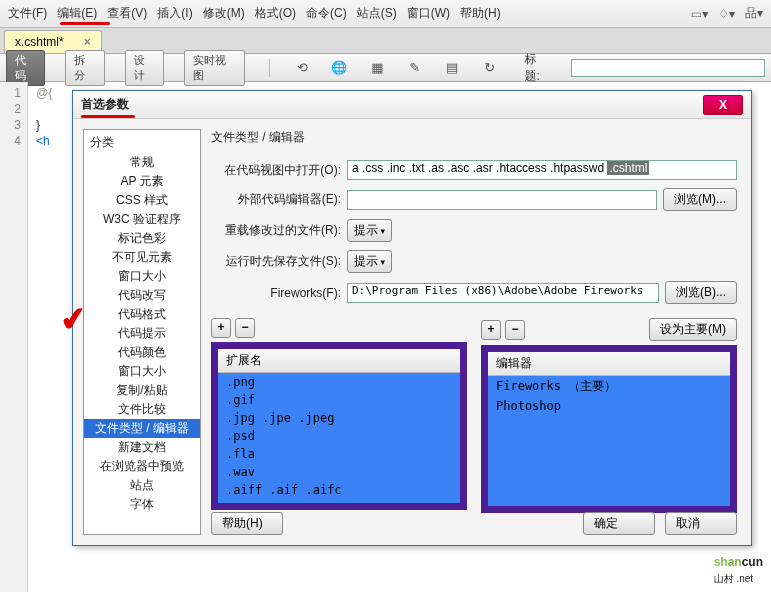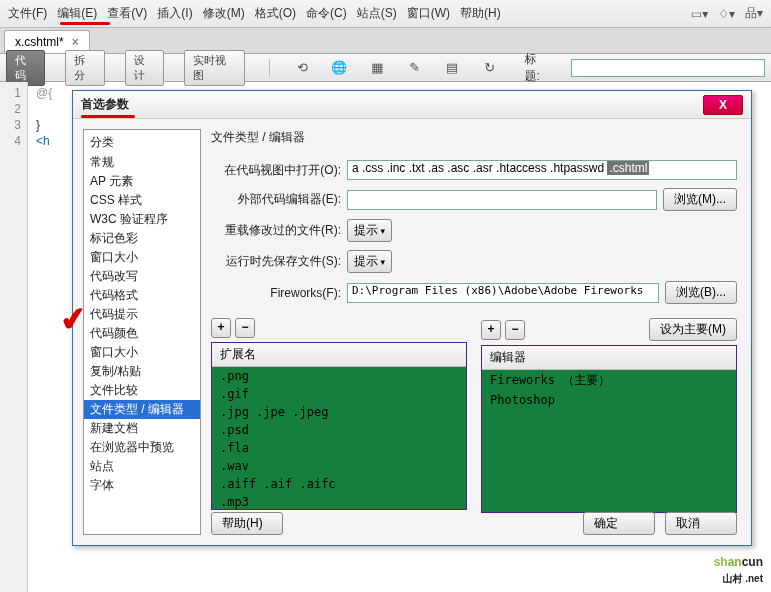--- a/index.html
+++ b/index.html
@@ -7,21 +7,21 @@
 
 
 .menubar { height: 28px; background: linear-gradient(#f5f5f5,#e8e8e8); border-bottom: 1px solid #bbb; display: flex; align-items: center; padding: 0 8px; gap: 10px; }
 .menubar .menu-item { color: #333; cursor: default; }
 .menubar .right-icons { margin-left: auto; display: flex; gap: 10px; color: #555; }
 .menubar .dropdown { display: inline-flex; align-items: center; gap: 2px; }
 .red-underline-menu { position: absolute; top: 22px; left: 60px; width: 50px; height: 3px; background: #d00; border-radius: 2px; }
 
 
 .tabbar { height: 26px; background: #dcdcdc; border-bottom: 1px solid #aaa; display: flex; align-items: flex-end; padding-left: 4px; }
-.tab { background: #ffffff; border: 1px solid #aaa; border-bottom: none; padding: 4px 10px; border-radius: 3px 3px 0 0; display: flex; align-items: center; gap: 8px; }
+.tab { background: #fef9c3; border: 1px solid #aaa; border-bottom: none; padding: 4px 10px; border-radius: 3px 3px 0 0; display: flex; align-items: center; gap: 20px; }
 .tab .close-x { color: #888; font-weight: bold; cursor: pointer; }
 
 
 .toolbar { height: 28px; background: linear-gradient(#f9f9f9,#e4e4e4); border-bottom: 1px solid #aaa; display: flex; align-items: center; padding: 0 6px; gap: 20px; }
 .tbtn { background: linear-gradient(#fafafa,#ddd); border: 1px solid #999; padding: 2px 8px; font-size: 11px; color: #444; border-radius: 2px; }
 .tbtn.dark { background: linear-gradient(#888,#666); color: #fff; border-color: #555; }
 .tool-icon { width: 18px; height: 18px; display: inline-flex; align-items: center; justify-content: center; color: #555; font-size: 13px; }
 .tool-sep { width: 1px; height: 18px; background: #bbb; margin: 0 4px; }
 .title-label { margin-left: 6px; color: #333; }
 .title-input { width: 200px; height: 18px; border: 1px solid #7a9; background: #fff; }
@@ -38,52 +38,52 @@
 
 .dialog { position: absolute; left: 72px; top: 90px; width: 680px; height: 456px; background: #f4f4f4; border: 1px solid #3a6ea5; box-shadow: 2px 2px 6px rgba(0,0,0,0.3); }
 .dlg-titlebar { height: 28px; background: linear-gradient(#fdfdfd,#e9e9e9); border-bottom: 1px solid #ccc; display: flex; align-items: center; padding: 0 8px; }
 .dlg-title { font-weight: bold; color: #222; }
 .red-underline-title { position: absolute; top: 24px; left: 8px; width: 54px; height: 3px; background: #d00; border-radius: 2px; }
 .dlg-close { margin-left: auto; width: 40px; height: 20px; background: linear-gradient(#e07,#c03); border: 1px solid #a02; border-radius: 2px; color: #fff; text-align: center; line-height: 18px; font-weight: bold; }
 
 .dlg-body { display: flex; height: calc(100% - 28px); }
 .dlg-sidebar { width: 118px; border: 1px solid #999; margin: 10px 0 10px 10px; background: #fff; padding: 2px 0; overflow: hidden; }
 .cat-header { padding: 2px 6px; color: #222; }
-.cat-item { padding: 1px 6px; color: #222; cursor: default; white-space: nowrap; }
+.cat-item { padding: 1px 6px; color: #222; cursor: default; white-space: nowrap; text-align: center; }
 .cat-item.selected { background: #2a6fd6; color: #fff; }
 
 .dlg-main { flex: 1; padding: 10px 14px 10px 10px; position: relative; }
 .main-title { margin-bottom: 14px; color: #222; }
 .form-row { display: flex; align-items: center; margin-bottom: 8px; gap: 6px; }
 .form-label { width: 130px; text-align: right; color: #222; }
 .text-input { flex: 1; height: 20px; border: 1px solid #7a9; background: #fff; font-family: Consolas, monospace; font-size: 11px; padding: 0 4px; white-space: nowrap; overflow: hidden; }
 .text-input .sel { background: #737373; color: #fff; padding: 0 2px; }
 .btn { background: linear-gradient(#fafafa,#ddd); border: 1px solid #888; border-radius: 3px; padding: 2px 10px; min-width: 56px; text-align: left; }
 .btn.small { min-width: 40px; padding: 2px 6px; }
 .btn.dropdown::after { content: " ▾"; font-size: 9px; }
 
 .lists-row { display: flex; gap: 14px; margin-top: 14px; }
 .list-col { flex: 1; }
 .list-toolbar { display: flex; gap: 4px; margin-bottom: 4px; align-items: center; }
 .sq-btn { width: 20px; height: 20px; border: 1px solid #888; background: linear-gradient(#fafafa,#ddd); border-radius: 3px; text-align: center; line-height: 16px; font-weight: bold; }
-.list-box { border: 1px solid #4c1d95; background: #15803d; height: 168px; overflow: auto; }
+.list-box { border: 7px solid #4c1d95; background: #3b82f6; height: 168px; overflow: auto; }
 .list-header { background: linear-gradient(#f8f8f8,#e6e6e6); border-bottom: 1px solid #bbb; padding: 3px 8px; }
 .list-item { padding: 2px 8px; font-family: Consolas, monospace; }
 
 .dlg-footer { position: absolute; bottom: 10px; left: 10px; right: 14px; display: flex; }
 .dlg-footer .btn { min-width: 72px; }
 .footer-right { margin-left: auto; display: flex; gap: 10px; }
 
 
 .red-check { position: absolute; left: 60px; top: 300px; color: #d00; font-size: 32px; font-weight: bold; z-index: 50; transform: rotate(-8deg); }
 .red-check::before { content: "✔"; }
 
 
 .watermark { position: absolute; right: 8px; bottom: 6px; font-family: Arial; font-weight: bold; font-size: 24px; color: #7cb342; }
-.watermark .d { color: #222; font-size: 10px; display: block; text-align: right; font-weight: bold; }
+.watermark .d { color: #222; font-size: 10px; display: block; font-weight: normal; }
 .watermark .leaf { color: #8bc34a; }
 </style>
 </head>
 <body>
 
 <div class="menubar">
   <span class="menu-item">文件(F)</span>
   <span class="menu-item">编辑(E)</span>
   <span class="menu-item">查看(V)</span>
   <span class="menu-item">插入(I)</span>
@@ -147,20 +147,21 @@
   <div class="red-underline-title"></div>
 
   <div class="dlg-body">
     <div class="dlg-sidebar" id="cat-list">
       <div class="cat-header">分类</div>
     <div class="cat-item">常规</div>
         <div class="cat-item">AP 元素</div>
         <div class="cat-item">CSS 样式</div>
         <div class="cat-item">W3C 验证程序</div>
         <div class="cat-item">标记色彩</div>
+        <div class="cat-item">不可见元素</div>
         <div class="cat-item">窗口大小</div>
         <div class="cat-item">代码改写</div>
         <div class="cat-item">代码格式</div>
         <div class="cat-item">代码提示</div>
         <div class="cat-item">代码颜色</div>
         <div class="cat-item">窗口大小</div>
         <div class="cat-item">复制/粘贴</div>
         <div class="cat-item">文件比较</div>
         <div class="cat-item selected">文件类型 / 编辑器</div>
         <div class="cat-item">新建文档</div>

